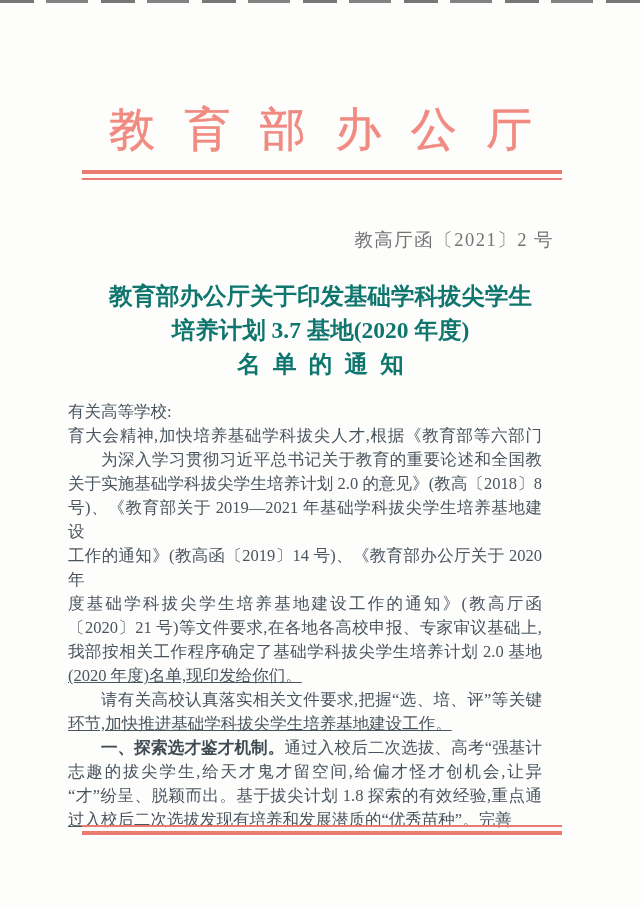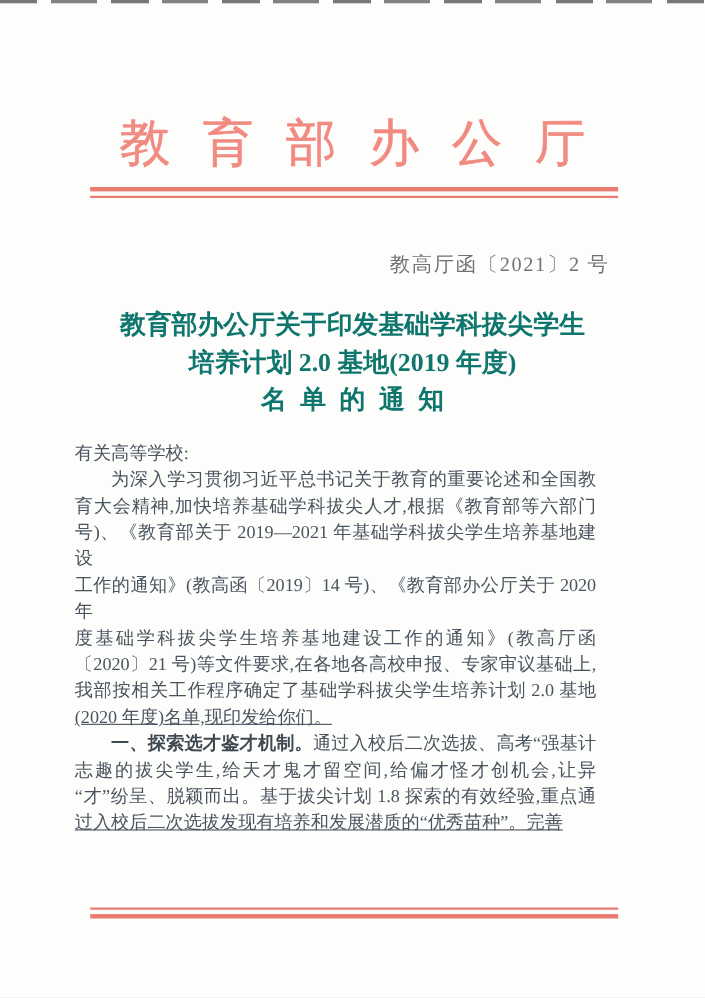--- a/index.html
+++ b/index.html
@@ -62,35 +62,40 @@
   <div class="scan-edge"></div>
 
   <div class="masthead">教育部办公厅</div>
 
   <div class="rule rule-top"></div>
 
   <div class="doc-number">教高厅函〔2021〕2 号</div>
 
   <div class="doc-title">
     <span style="display:block;">教育部办公厅关于印发基础学科拔尖学生</span>
-    <span style="display:block;">培养计划 2.0 基地(2019 年度)</span>
+    <span style="display:block;">培养计划 3.7 基地(2020 年度)</span>
     <span class="t-spaced">名单的通知</span>
   </div>
 
   <div class="doc-body">
     <div class="line salutation">有关高等学校:</div>
     <div class="para">
+        <div class="line jfull">育大会精神,加快培养基础学科拔尖人才,根据《教育部等六部门</div>
         <div class="line indent jfull">为深入学习贯彻习近平总书记关于教育的重要论述和全国教</div>
-        <div class="line jfull">育大会精神,加快培养基础学科拔尖人才,根据《教育部等六部门</div>
+        <div class="line jfull">关于实施基础学科拔尖学生培养计划 2.0 的意见》(教高〔2018〕8</div>
         <div class="line jfull">号)、《教育部关于 2019—2021 年基础学科拔尖学生培养基地建设</div>
         <div class="line jfull">工作的通知》(教高函〔2019〕14 号)、《教育部办公厅关于 2020 年</div>
         <div class="line jfull">度基础学科拔尖学生培养基地建设工作的通知》(教高厅函</div>
         <div class="line jfull">〔2020〕21 号)等文件要求,在各地各高校申报、专家审议基础上,</div>
         <div class="line jfull">我部按相关工作程序确定了基础学科拔尖学生培养计划 2.0 基地</div>
         <div class="line jlast">(2020 年度)名单,现印发给你们。</div>
+      </div>
+    <div class="para">
+        <div class="line indent jfull">请有关高校认真落实相关文件要求,把握“选、培、评”等关键</div>
+        <div class="line jlast">环节,加快推进基础学科拔尖学生培养基地建设工作。</div>
       </div>
     <div class="para">
         <div class="line indent jfull"><b>一、探索选才鉴才机制。</b>通过入校后二次选拔、高考“强基计</div>
         <div class="line jfull">志趣的拔尖学生,给天才鬼才留空间,给偏才怪才创机会,让异</div>
         <div class="line jfull">“才”纷呈、脱颖而出。基于拔尖计划 1.8 探索的有效经验,重点通</div>
         <div class="line jlast">过入校后二次选拔发现有培养和发展潜质的“优秀苗种”。完善</div>
       </div>
   </div>
 
   <div class="rule rule-bottom"></div>

